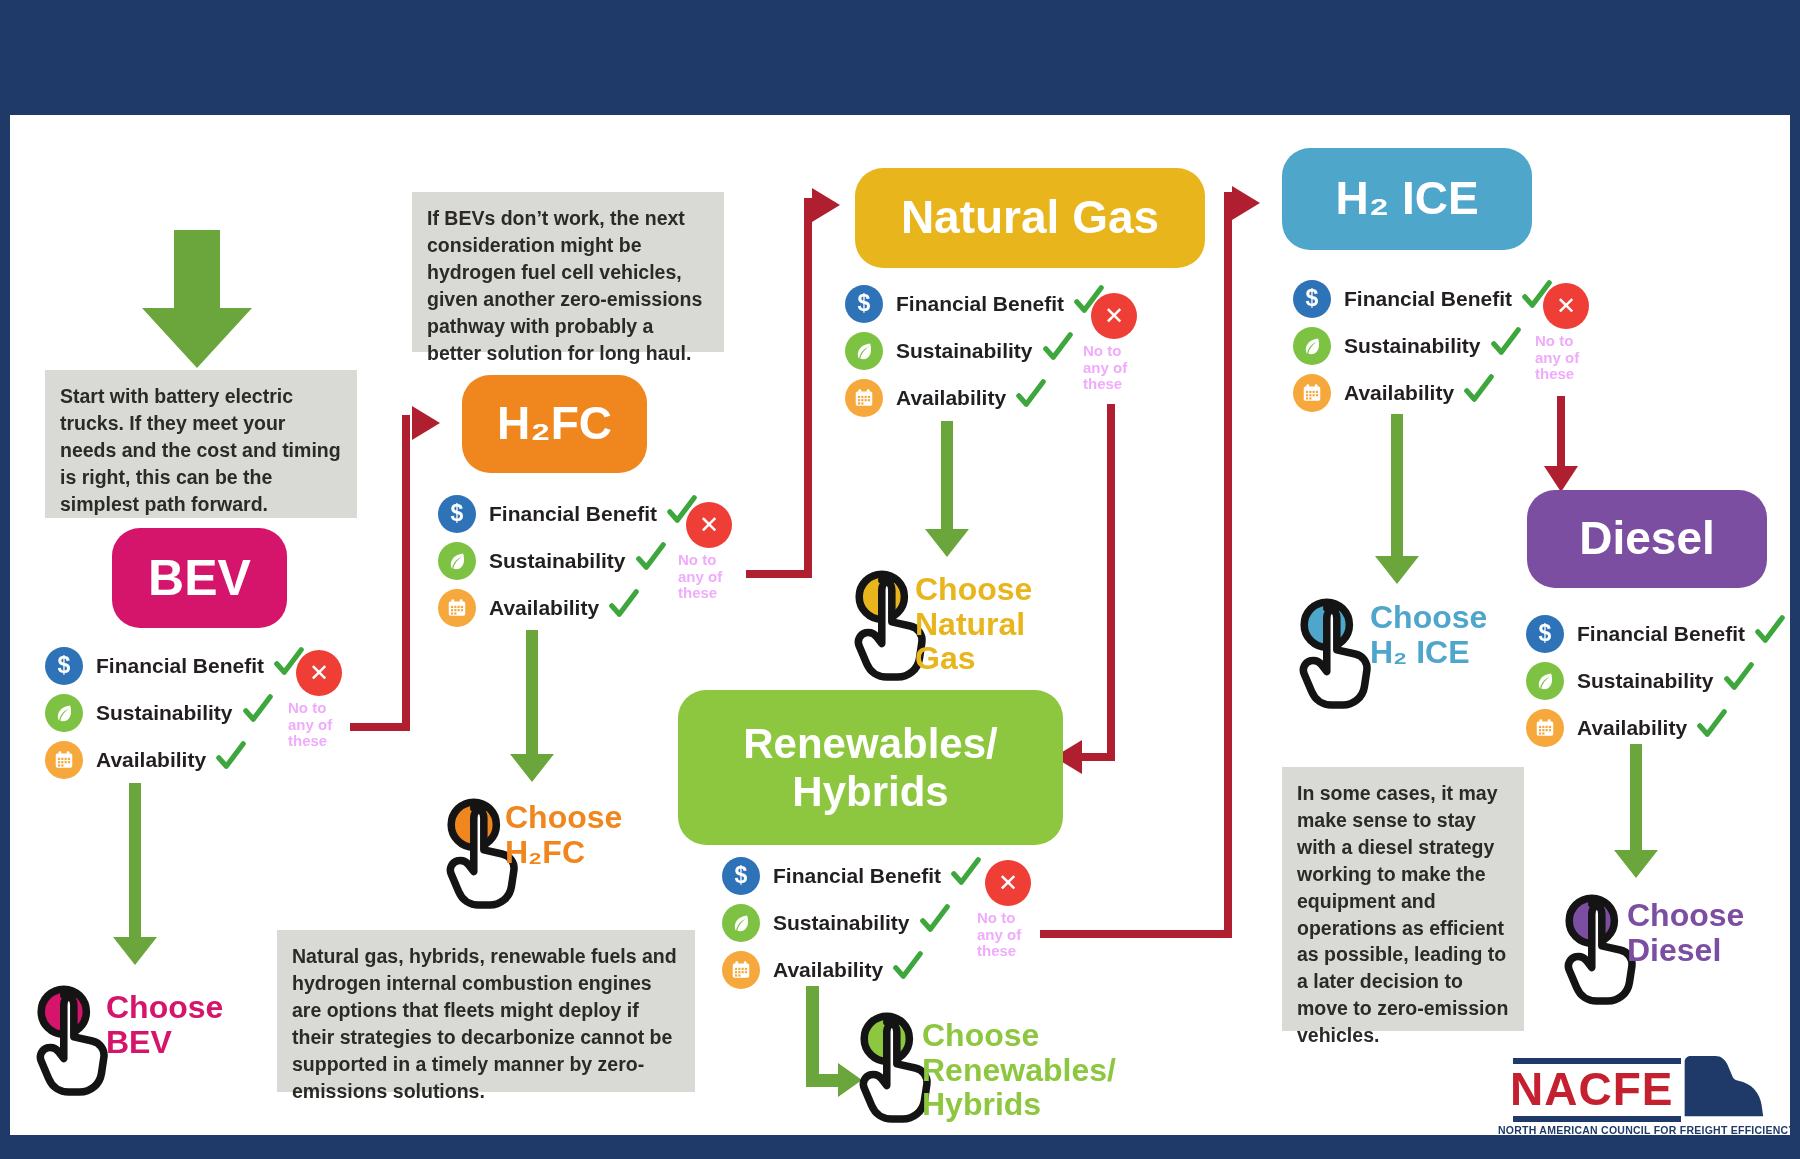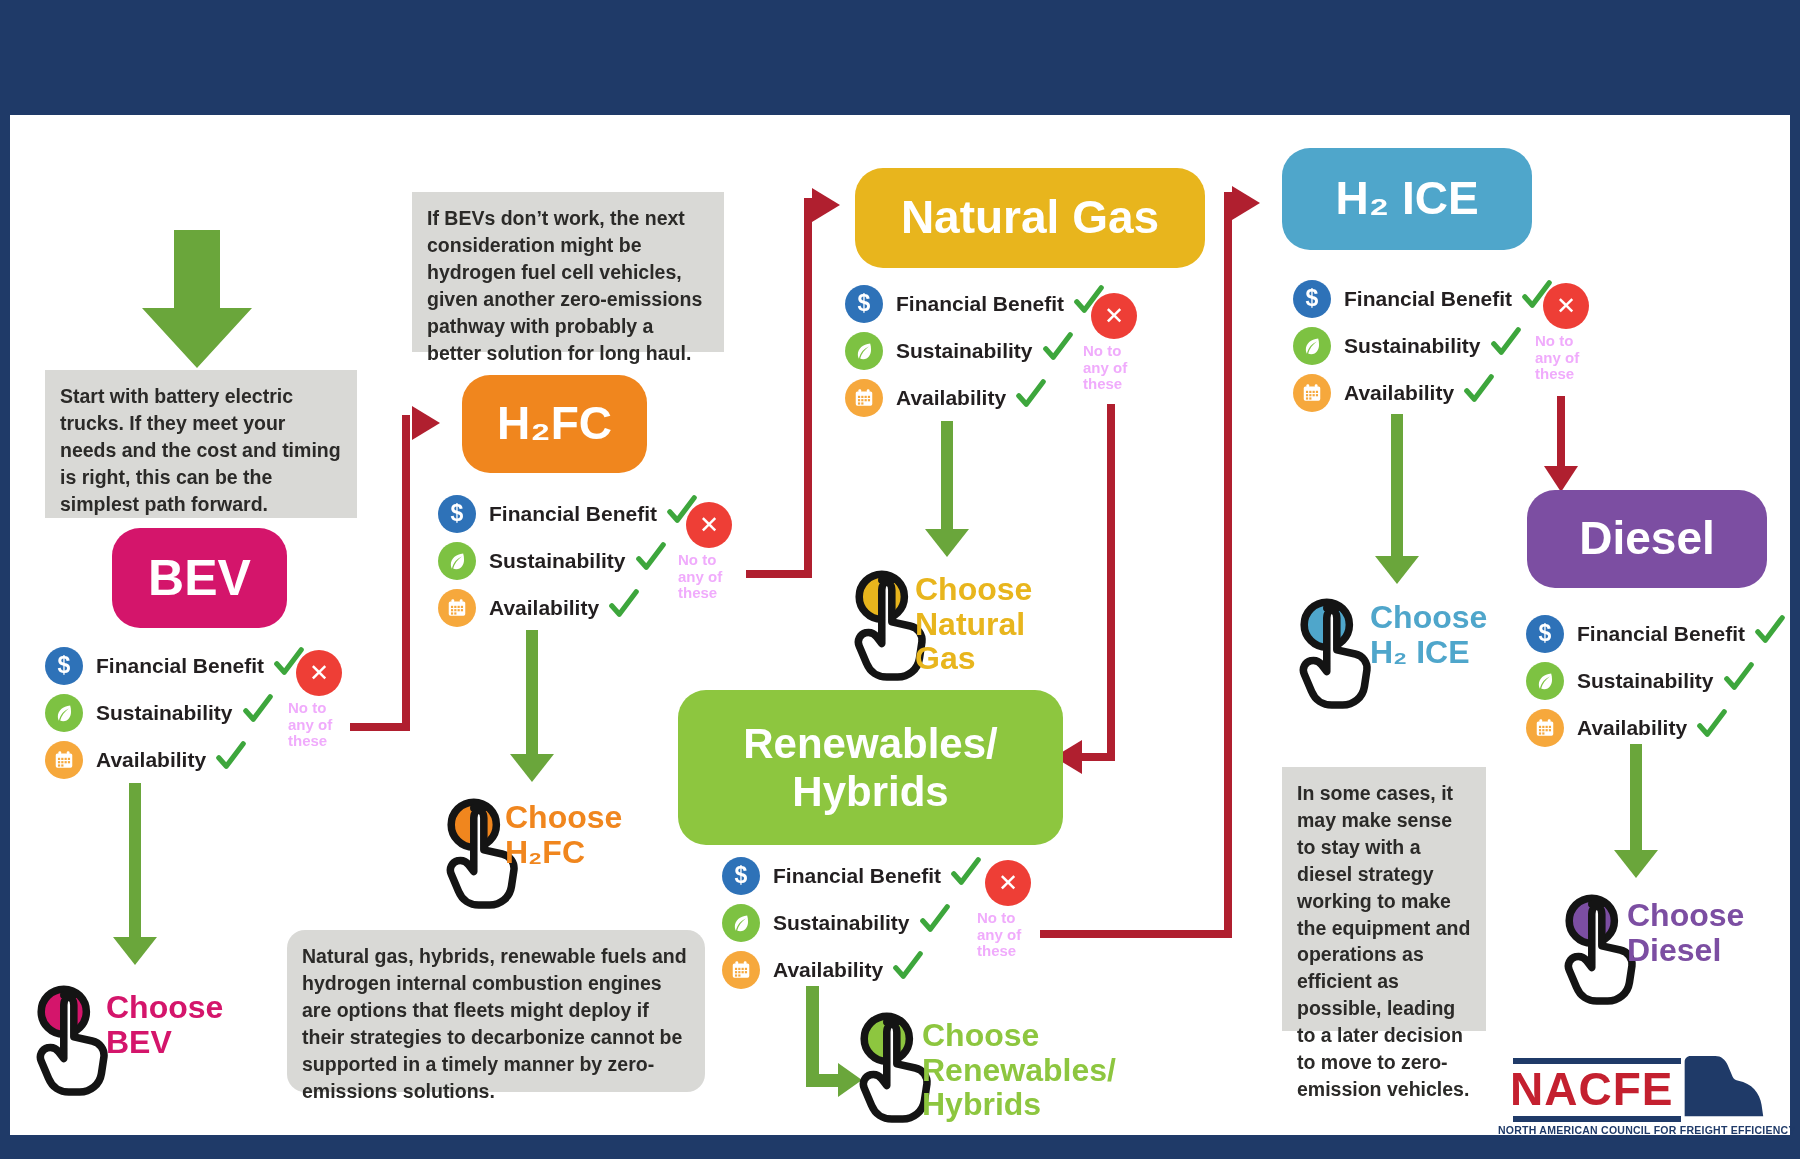--- a/index.html
+++ b/index.html
@@ -204,21 +204,21 @@
   </svg>
 </span>
     <div class="choose-text" style="left:505px;top:800px;width:150px;">Choose
 H₂FC</div>
   </div>
 
   <div class="rl" style="left:746px;top:570px;width:64px;height:8px;"></div>
   <div class="rl" style="left:804px;top:198px;width:8px;height:380px;"></div>
   <div class="rhead-right" style="left:812px;top:188px;"></div>
 
-  <div class="note" style="left:287px;top:930px;width:418px;height:162px;border-radius:18px;">Natural gas, hybrids, renewable fuels and hydrogen internal combustion engines are options that fleets might deploy if their strategies to decarbonize cannot be supported in a timely manner by zero-emissions solutions.</div>
+  <div class="note" style="left:277px;top:930px;width:418px;height:162px;">Natural gas, hybrids, renewable fuels and hydrogen internal combustion engines are options that fleets might deploy if their strategies to decarbonize cannot be supported in a timely manner by zero-emissions solutions.</div>
 
   <div class="obox" style="left: 855px; top: 168px; width: 350px; height: 100px; font-size: 46px; --c: #e8b51d;">Natural Gas</div>
   <div class="criteria criteria-slot" style="left:845px;top:280px;">
   <div class="crow">
     <span class="cicon ci-fin">$</span>
     <span class="clabel">Financial Benefit</span>
     <svg class="check" width="32" height="30" viewBox="0 0 34 30">
           <path d="M4 18 L12 27 L30 3" fill="none" stroke="#3da63c" stroke-width="5.5" stroke-linecap="round" stroke-linejoin="round"></path>
         </svg>
   </div>
@@ -454,21 +454,21 @@
               <rect x="7.5" y="14" width="2" height="2"></rect>
             </g>
       </svg>
     </span>
     <span class="clabel">Availability</span>
     <svg class="check" width="32" height="30" viewBox="0 0 34 30">
           <path d="M4 18 L12 27 L30 3" fill="none" stroke="#3da63c" stroke-width="5.5" stroke-linecap="round" stroke-linejoin="round"></path>
         </svg>
   </div>
 </div>
-  <div class="note" style="left:1282px;top:767px;width:204px;height:264px;">In some cases, it may make sense to stay with a diesel strategy working to make the equipment and operations as efficient as possible, leading to a later decision to move to zero-emission vehicles.</div>
+  <div class="note" style="left:1282px;top:767px;width:242px;height:264px;">In some cases, it may make sense to stay with a diesel strategy working to make the equipment and operations as efficient as possible, leading to a later decision to move to zero-emission vehicles.</div>
   <div class="garrow" style="left:1614px;top:744px;height:134px;"></div>
   <div class="choose" style="--c: #7c4ea2;">
     <span class="hand-slot abs" style="left:1560px;top:884px;">
   <svg width="92" height="122" viewBox="0 0 110 130">
     <circle cx="38" cy="36" r="27" fill="var(--c)" stroke="#141414" stroke-width="9"></circle>
     <path d="M38 16 c7 0 12 5 12 12 v38 l22 5 c9 2 15 10 14 19 l-3 20 c-2 13 -13 22 -26 22 h-13 c-11 0 -20 -6 -24 -16 l-9 -21 c-3 -7 1 -14 8 -16 c5 -1 10 1 13 5 l6 8 v-64 c0 -7 5 -12 12 -12 z" fill="#ffffff" stroke="#141414" stroke-width="9" stroke-linejoin="round"></path>
   </svg>
 </span>
     <div class="choose-text" style="left:1627px;top:898px;width:150px;">Choose
 Diesel</div>

